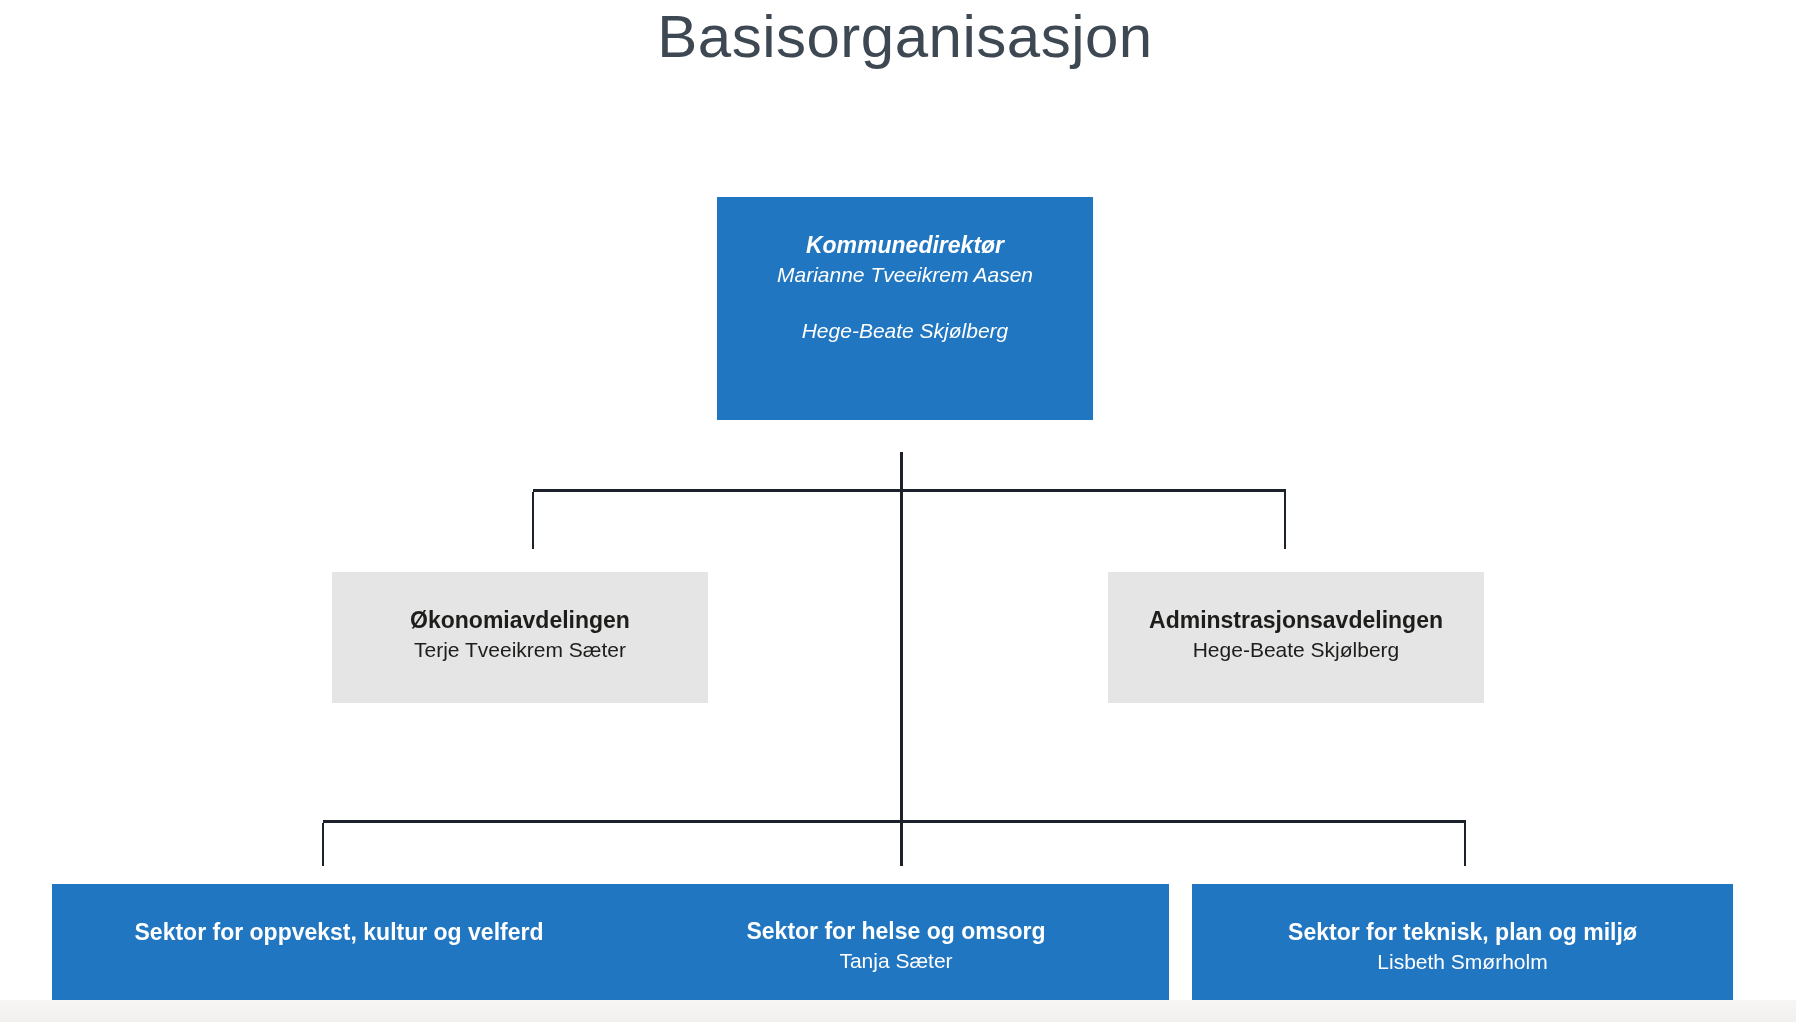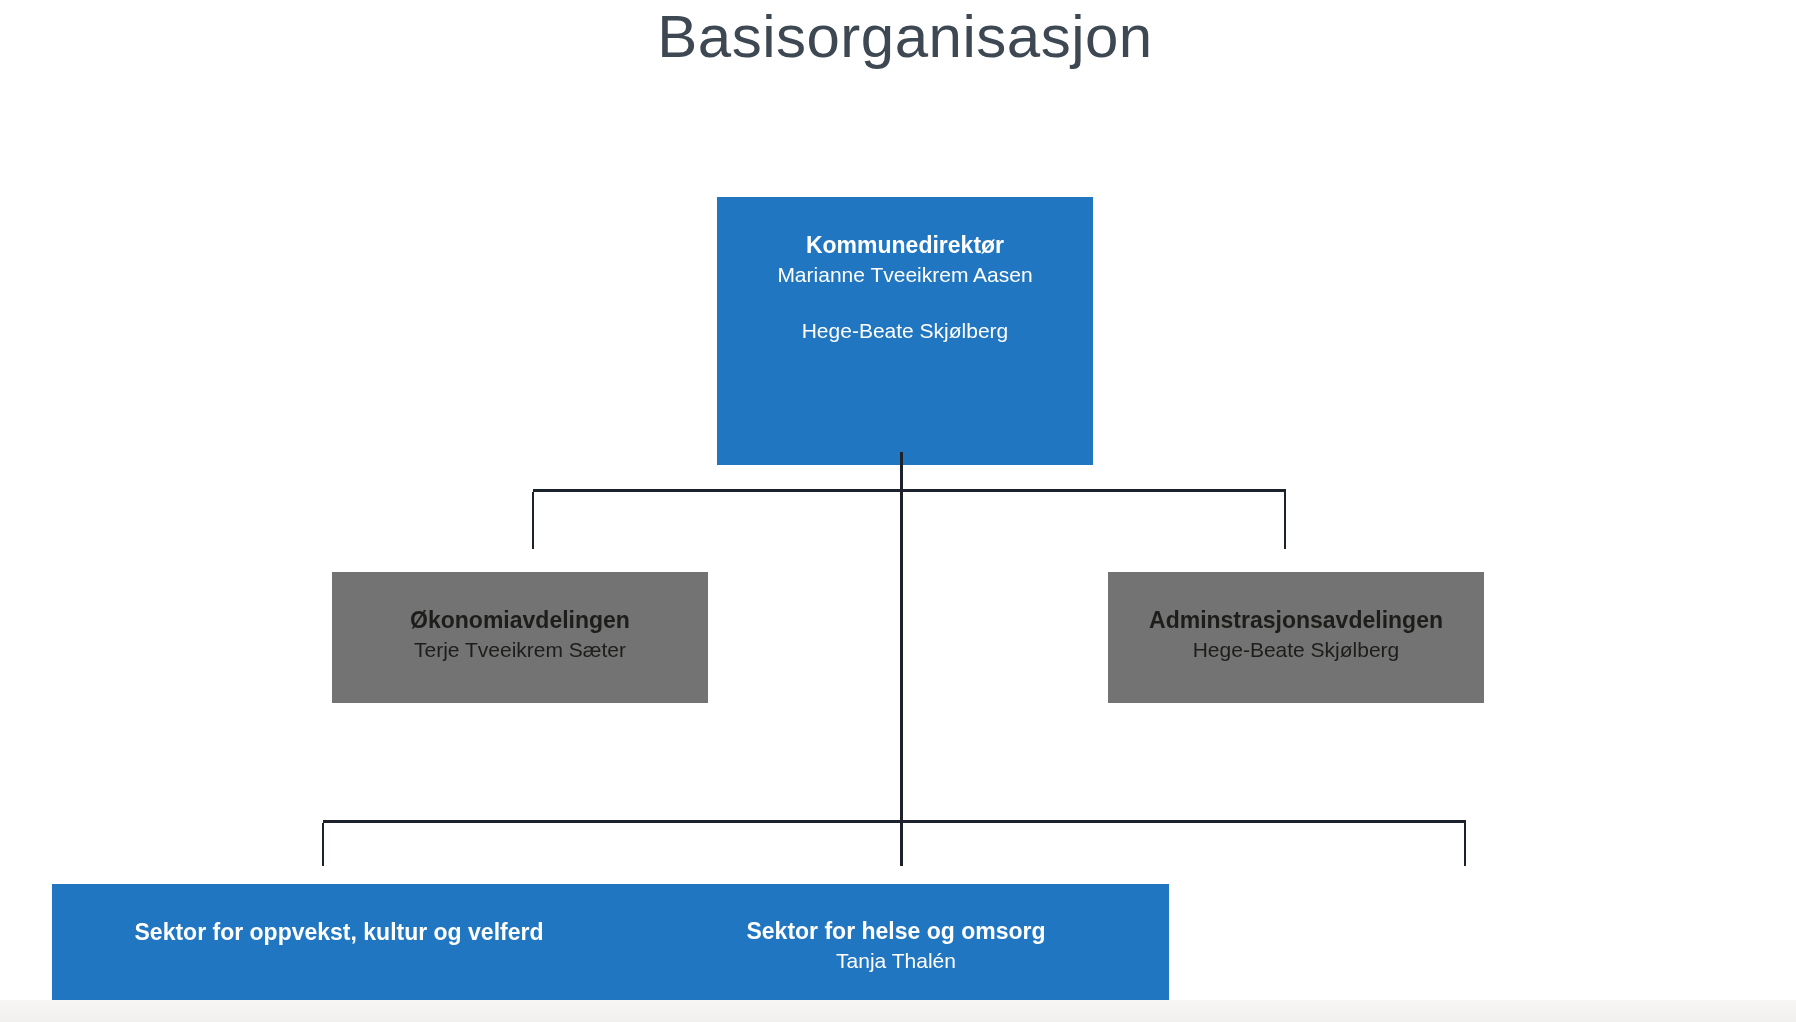--- a/index.html
+++ b/index.html
@@ -37,37 +37,37 @@
     flex-direction: column;
     align-items: center;
     text-align: center;
     padding-top: 33px;
   }
   .node-blue {
     background: #2176c1;
     color: #ffffff;
   }
   .node-gray {
-    background: #737373;
+    background: #e5e5e5;
     color: #1d1d1b;
   }
   .role-group { margin-bottom: 26px; }
   .role-title {
     font-weight: 700;
     font-size: 23px;
     line-height: 30px;
     white-space: nowrap;
   }
   .role-name {
     font-weight: 400;
     font-size: 21px;
     line-height: 30px;
     white-space: nowrap;
   }
-  .node-root   { left: 717px;  top: 197px; width: 376px; height: 268px; }
+  .node-root   { left: 717px;  top: 197px; width: 376px; height: 223px; font-style: italic; }
   .node-dept-1 { left: 332px;  top: 572px; width: 376px; height: 131px; }
   .node-dept-2 { left: 1108px; top: 572px; width: 376px; height: 131px; }
   .node-sec-1  { left: 52px;   top: 884px; width: 574px; height: 118px; }
   .node-sec-2  { left: 623px;  top: 884px; width: 546px; height: 118px; justify-content: flex-end; }
   .node-sec-3  { left: 1192px; top: 884px; width: 541px; height: 118px; }
   
   .line {
     position: absolute;
     background: #1b222c;
   }
@@ -131,20 +131,26 @@
 
   <div class="node node-blue node-sec-1">
     <div class="role-group">
       <div class="role-title">Sektor for oppvekst, kultur og velferd</div>
     </div>
   </div>
 
   <div class="node node-blue node-sec-2">
     <div class="role-group">
       <div class="role-title">Sektor for helse og omsorg</div>
-      <div class="role-name">Tanja Thalén</div>
+      <div class="role-name">Tanja Sæter</div>
     </div>
   </div>
 
+  <div class="node node-blue node-sec-3">
+    <div class="role-group">
+      <div class="role-title">Sektor for teknisk, plan og miljø</div>
+      <div class="role-name">Lisbeth Smørholm</div>
+    </div>
+  </div>
 
   <div class="bottom-strip"></div>
 
 </div>
 
 </body></html>

